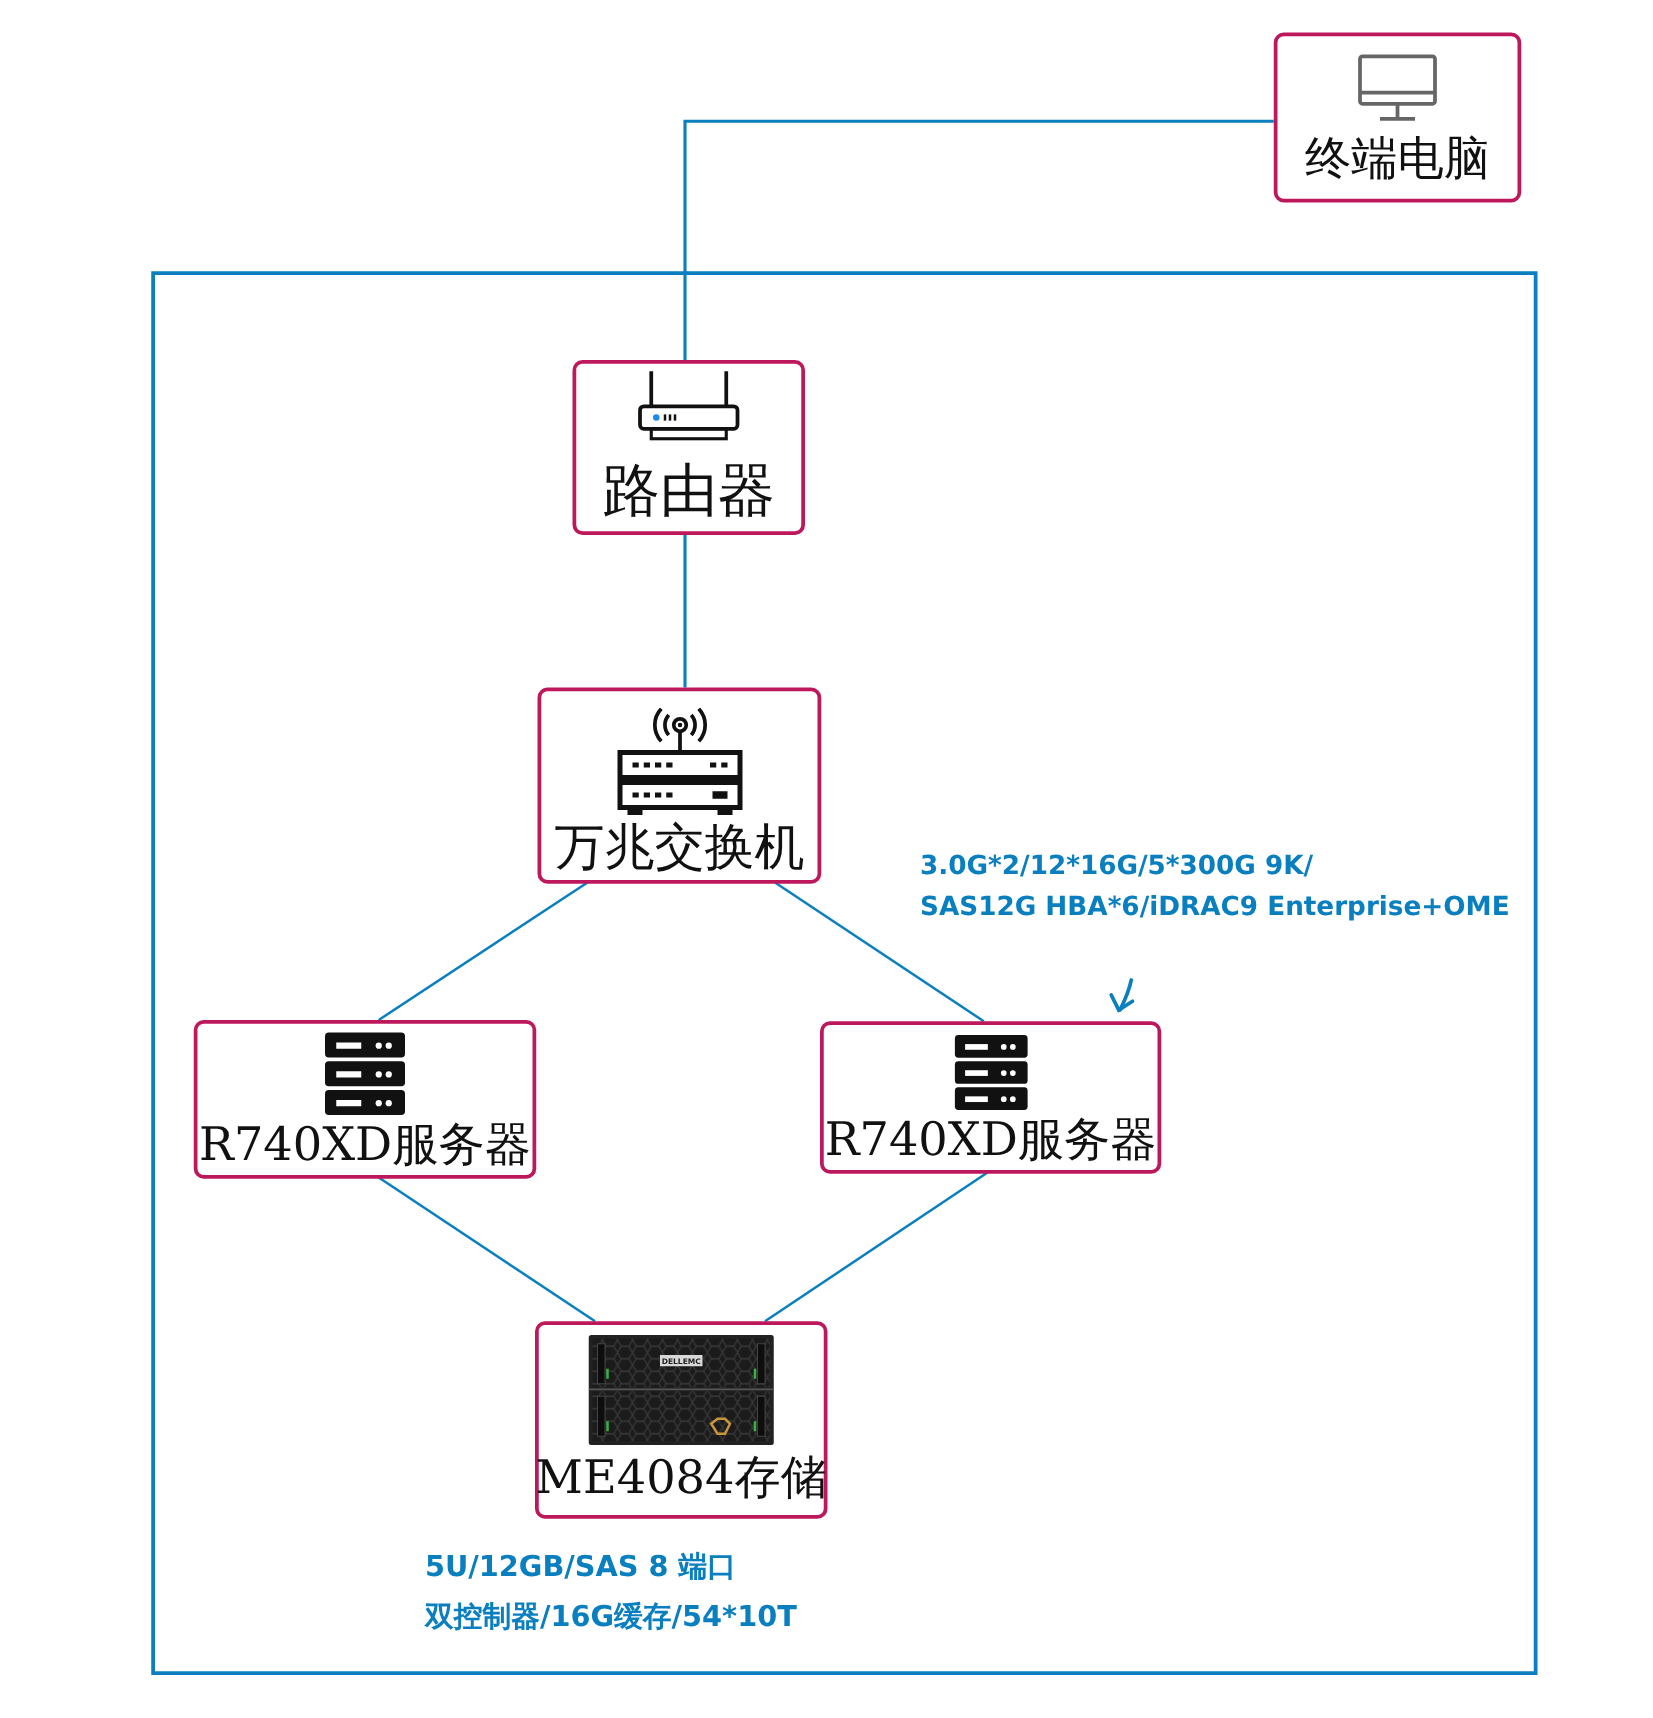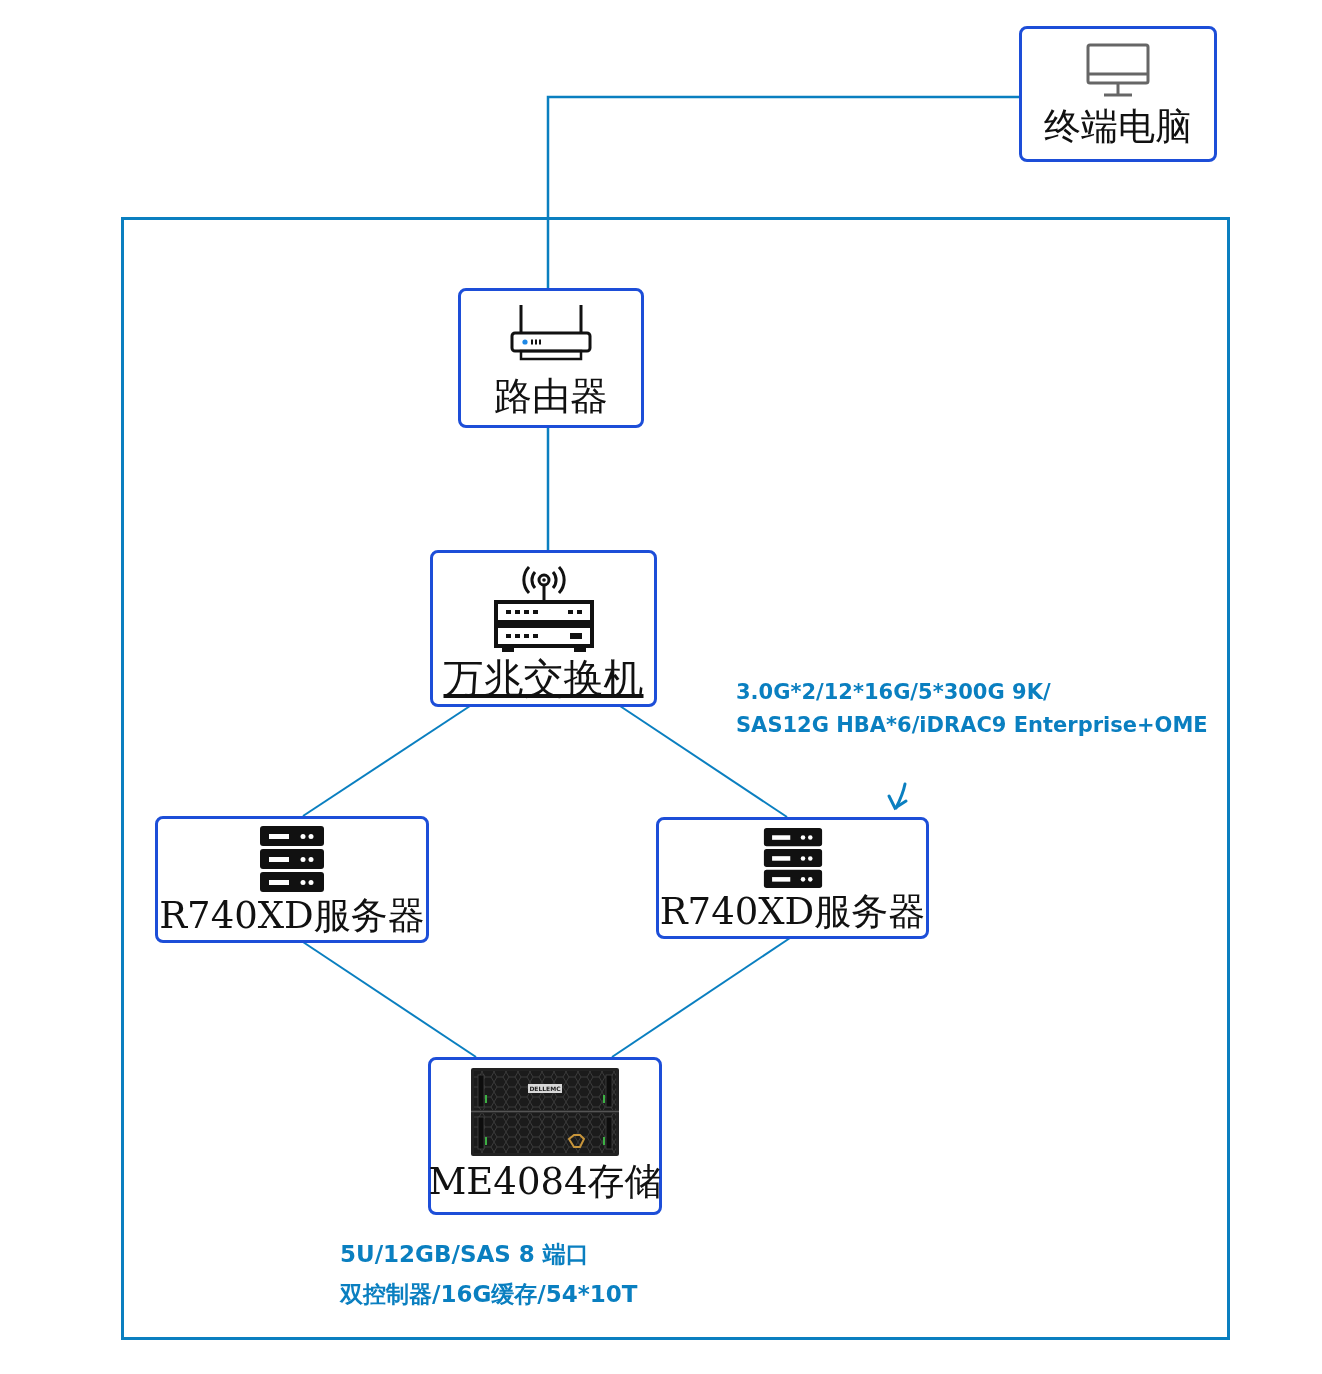--- a/index.html
+++ b/index.html
@@ -1,20 +1,20 @@
 <!DOCTYPE html>
 <html><head>
   <meta charset="utf-8">
   <style>
     html, body { margin: 0; padding: 0; background: #ffffff; }
     body { width: 1322px; height: 1374px; position: relative; overflow: hidden; font-family: "DejaVu Serif", serif; }
     #canvas { position: absolute; left: 0; top: 0; width: 1322px; height: 1374px; }
     .node {
       position: absolute; box-sizing: border-box;
-      border: 3px solid #1d4ed8; border-radius: 8px; background: #ffffff;
+      border: 3px solid #be185d; border-radius: 8px; background: #ffffff;
       display: flex; flex-direction: column; align-items: center; justify-content: flex-end;
     }
     .node-label {
       font-family: "DejaVu Serif", "Liberation Serif", serif;
       color: #111111; white-space: nowrap; line-height: 1;
     }
     .icon { display: block; }
     .spec {
       position: absolute; font-family: "DejaVu Sans", "Liberation Sans", sans-serif;
       color: #0a7fc0; font-weight: bold; font-size: 21px; line-height: 33px; white-space: nowrap;
@@ -61,21 +61,21 @@
     <svg class="icon" width="84" height="60" viewBox="0 0 84 60" style="margin-bottom:14px;">
       <line x1="12" y1="2" x2="12" y2="30" stroke="#111" stroke-width="3"></line>
       <line x1="72" y1="2" x2="72" y2="30" stroke="#111" stroke-width="3"></line>
       <rect x="3" y="30" width="78" height="18" rx="3" fill="none" stroke="#111" stroke-width="3"></rect>
       <rect x="12" y="48" width="60" height="8" fill="none" stroke="#111" stroke-width="2.5"></rect>
       <circle cx="16" cy="39" r="2.6" fill="#1e88e5"></circle>
       <rect x="22" y="36.5" width="2" height="5" fill="#111"></rect>
       <rect x="26" y="36.5" width="2" height="5" fill="#111"></rect>
       <rect x="30" y="36.5" width="2" height="5" fill="#111"></rect>
     </svg>
-    <span class="node-label" style="font-size:38px;">路由器</span>
+    <span class="node-label" style="font-size:46px;">路由器</span>
   </div>
 
   <div class="node" style="left:430px; top:550px; width:227px; height:157px; padding-bottom:6px;">
     <svg class="icon" width="104" height="88" viewBox="0 0 104 88" style="margin-bottom:4px;">
 
       <circle cx="52" cy="14" r="5" fill="none" stroke="#111" stroke-width="3"></circle>
       <circle cx="52" cy="14" r="1.8" fill="#111"></circle>
       <path d="M43,6 A12,12 0 0 0 43,22" fill="none" stroke="#111" stroke-width="3"></path>
       <path d="M61,6 A12,12 0 0 1 61,22" fill="none" stroke="#111" stroke-width="3"></path>
       <path d="M37,1 A19,19 0 0 0 37,27" fill="none" stroke="#111" stroke-width="3"></path>
@@ -92,21 +92,21 @@
 
       <rect x="4" y="60" width="96" height="20" fill="none" stroke="#111" stroke-width="4"></rect>
       <rect x="14" y="68" width="5" height="4" fill="#111"></rect>
       <rect x="23" y="68" width="5" height="4" fill="#111"></rect>
       <rect x="32" y="68" width="5" height="4" fill="#111"></rect>
       <rect x="41" y="68" width="5" height="4" fill="#111"></rect>
       <rect x="78" y="67" width="12" height="6" fill="#111"></rect>
       <rect x="10" y="80" width="12" height="6" fill="#111"></rect>
       <rect x="82" y="80" width="12" height="6" fill="#111"></rect>
     </svg>
-    <span class="node-label" style="font-size:40px;text-decoration:underline;">万兆交换机</span>
+    <span class="node-label" style="font-size:40px;">万兆交换机</span>
   </div>
 
   <div class="node" style="left:155px; top:816px; width:274px; height:127px; padding-bottom:6px;">
     <svg class="icon" width="66" height="68" viewBox="0 0 66 68" style="margin-bottom:4px;">
       <rect x="1" y="1" width="64" height="20" rx="3" fill="#111"></rect>
       <rect x="1" y="24" width="64" height="20" rx="3" fill="#111"></rect>
       <rect x="1" y="47" width="64" height="20" rx="3" fill="#111"></rect>
       <rect x="10" y="9" width="20" height="5" fill="#fff"></rect>
       <circle cx="44" cy="11.5" r="2.5" fill="#fff"></circle>
         <circle cx="52" cy="11.5" r="2.5" fill="#fff"></circle>

